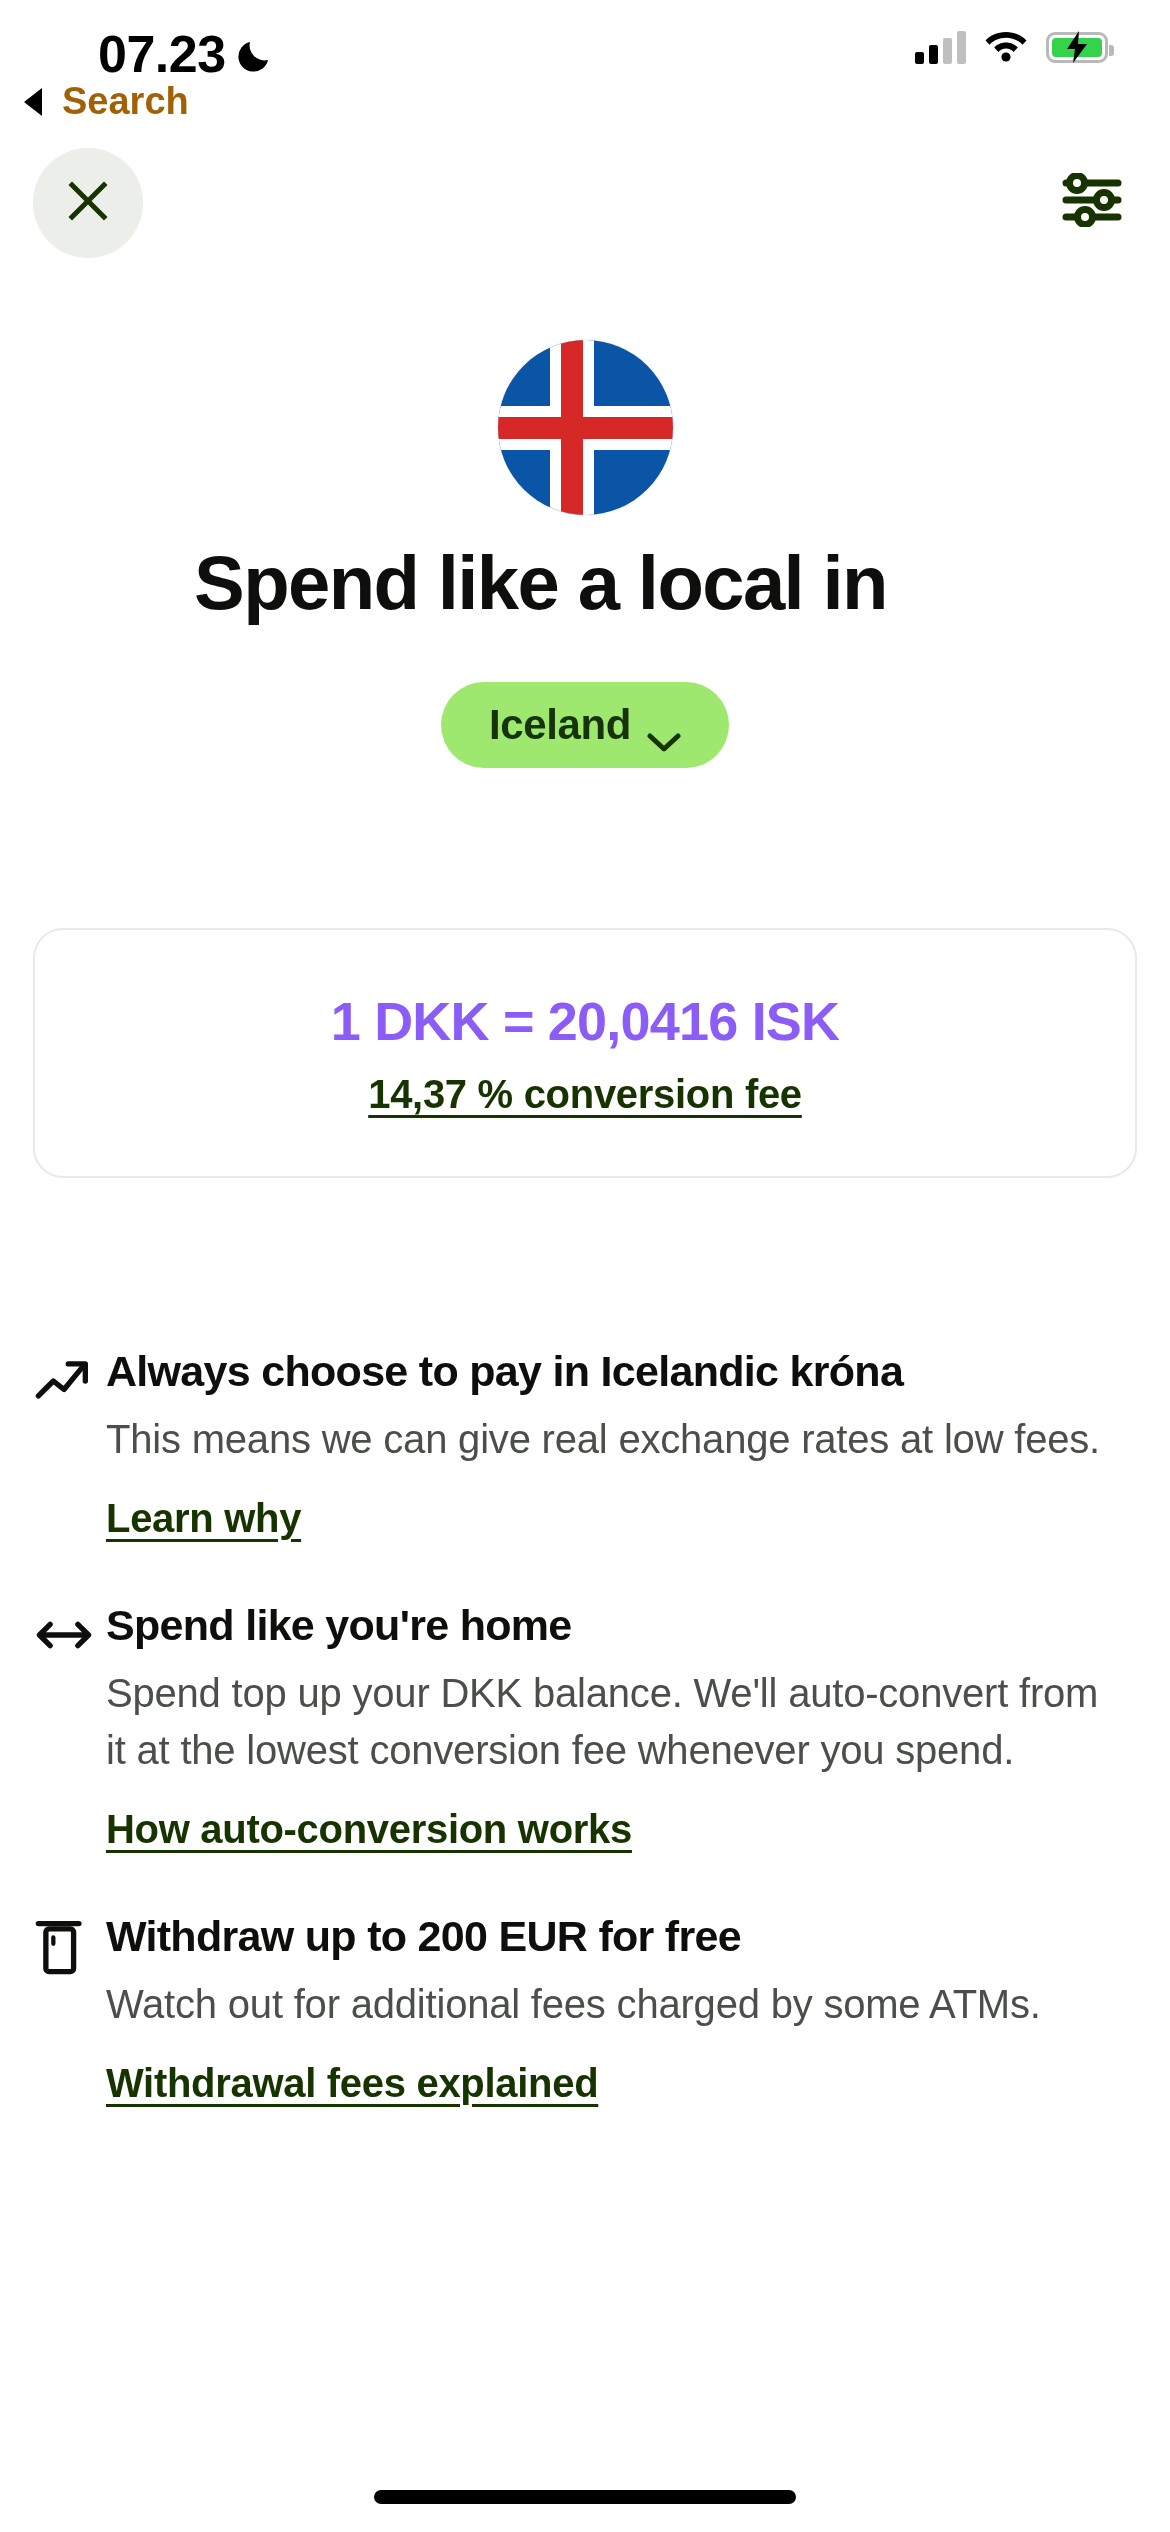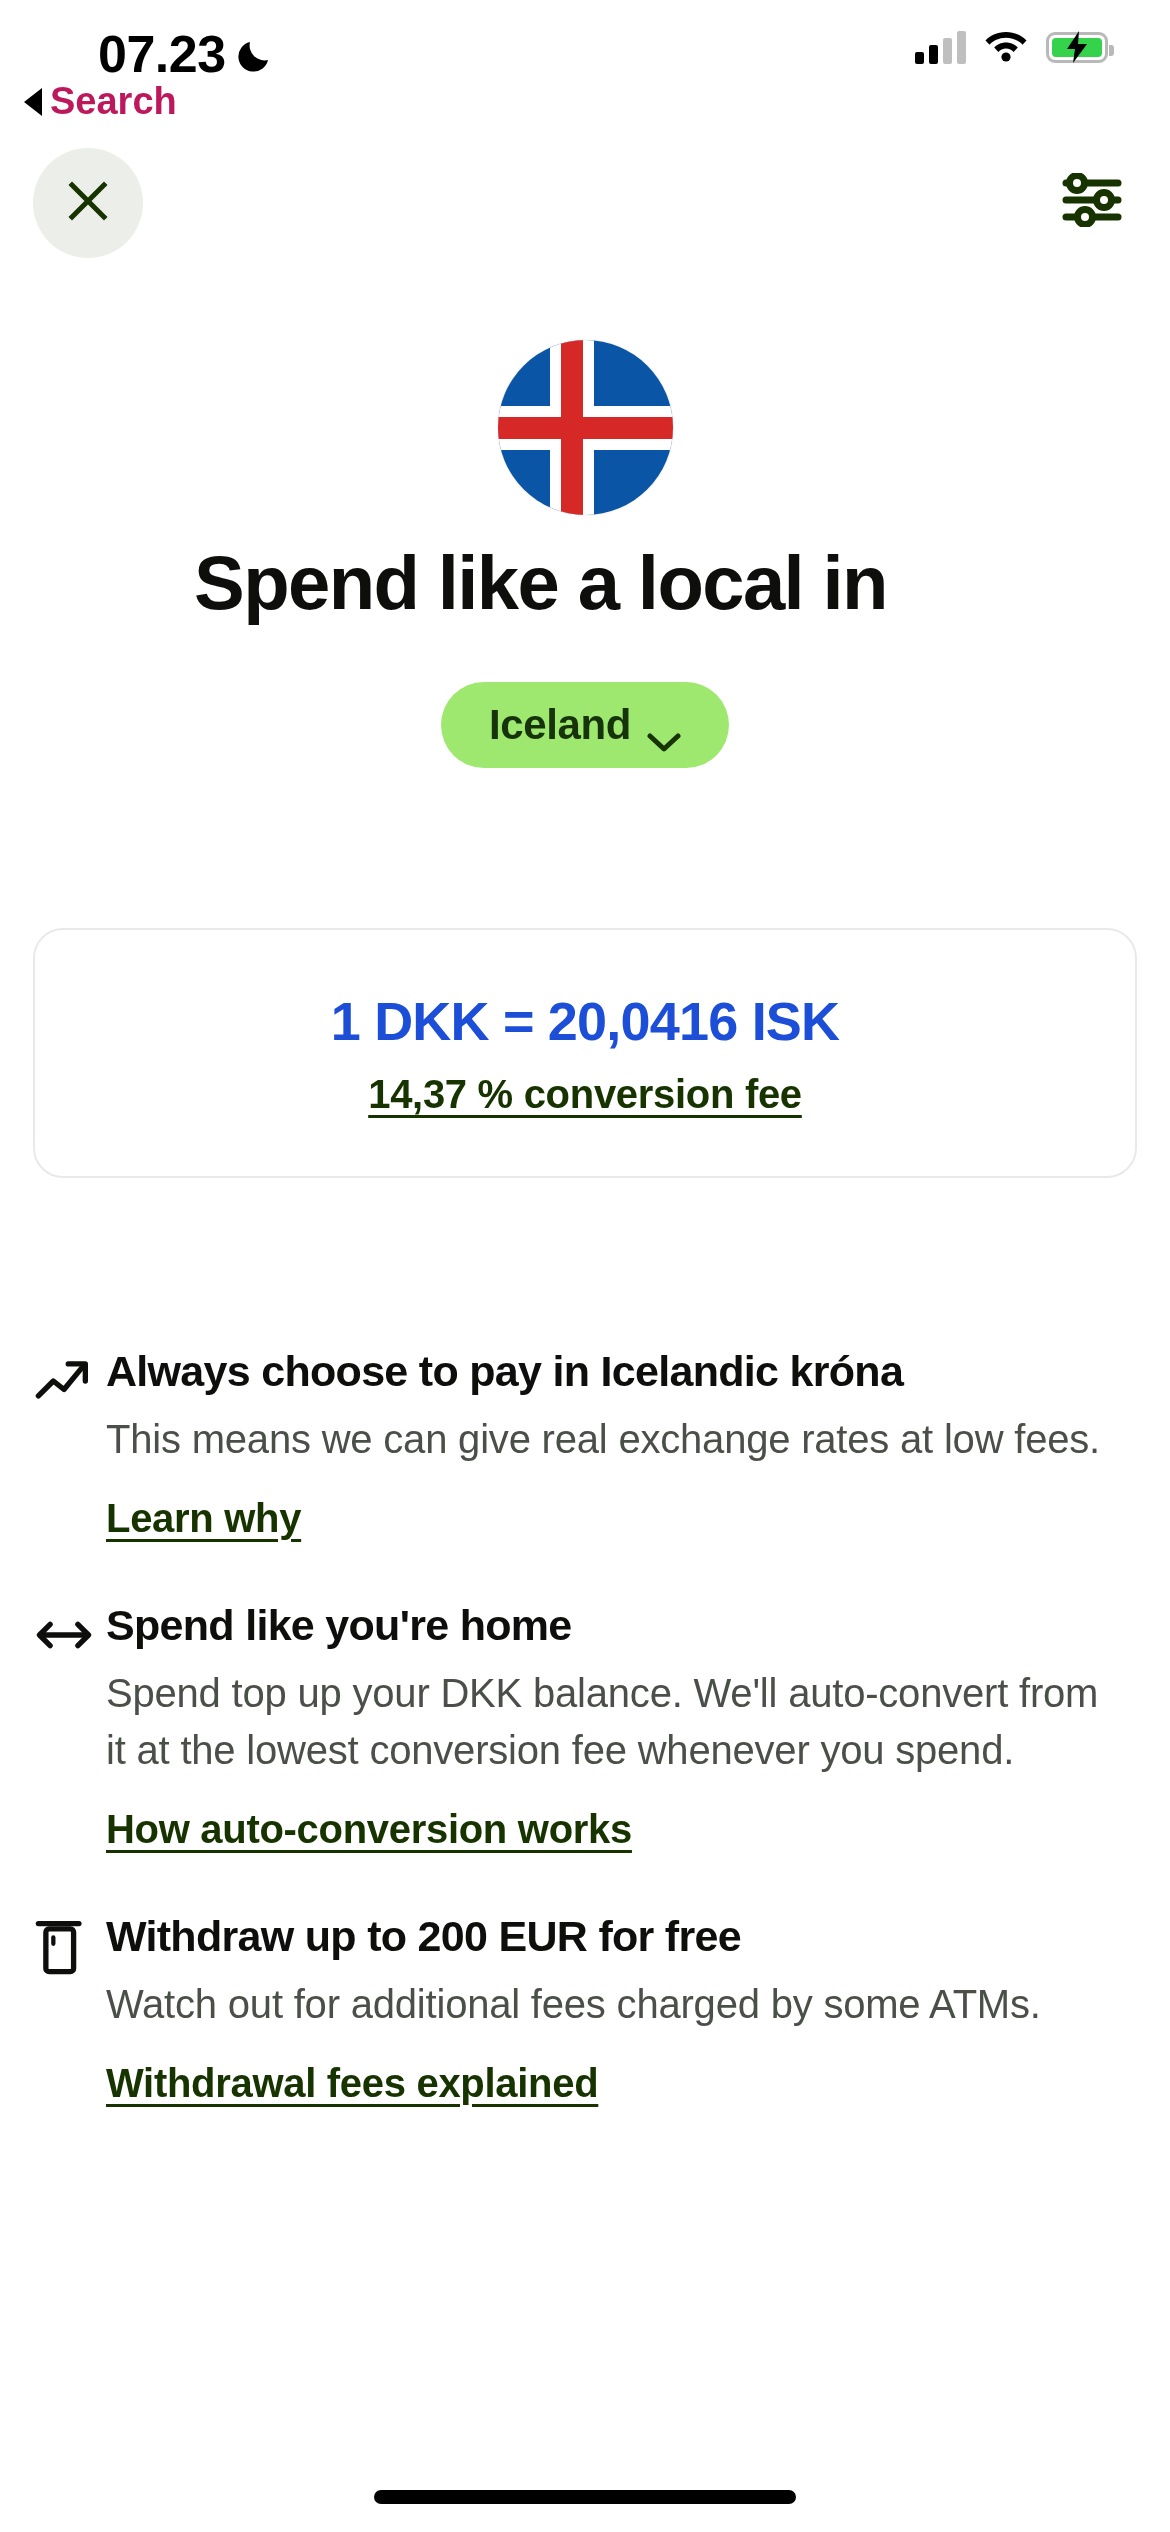--- a/index.html
+++ b/index.html
@@ -43,22 +43,22 @@
   }
   .battery .fill { background:#35d24b; height:100%; width:100%; border-radius:4px; }
   .battery .bolt {
     position:absolute; left:50%; top:50%; transform:translate(-50%,-50%);
     width:26px; height:32px;
   }
 
   
   .back-search {
     position:absolute; left:24px; top:80px;
-    display:flex; align-items:center; gap:8px;
-    font-size:38px; font-weight:600; color:#be185d;
+    display:flex; align-items:center; gap:20px;
+    font-size:38px; font-weight:600; color:#a16207;
   }
   .back-tri {
     width:0; height:0;
     border-top:14px solid transparent; border-bottom:14px solid transparent;
     border-right:18px solid #000;
   }
 
   
   .navrow { position:absolute; top:148px; left:0; width:1170px; height:110px; }
   .close-btn {
@@ -102,21 +102,21 @@
   .chev { width:34px; height:20px; }
 
   
   .rate-card {
     position:absolute; left:33px; top:928px; width:1104px; height:250px;
     border:2px solid #e8eae7; border-radius:30px;
     display:flex; flex-direction:column; align-items:center; justify-content:center;
     gap:20px; background:#fff;
   }
   .rate-main {
-    font-size:54px; font-weight:700; color:#1d4ed8; letter-spacing:-0.8px;
+    font-size:54px; font-weight:700; color:#8b5cf6; letter-spacing:-0.8px;
   }
   .rate-fee {
     font-size:40px; font-weight:700; color:#163300;
     text-decoration:underline; text-underline-offset:7px; text-decoration-thickness:3px;
     letter-spacing:-0.3px;
   }
 
   
   .features { position:absolute; top:1345px; left:0; width:1170px; }
   .feature { display:flex; gap:0; padding:0 0 0 32px; margin-bottom:58px; }

